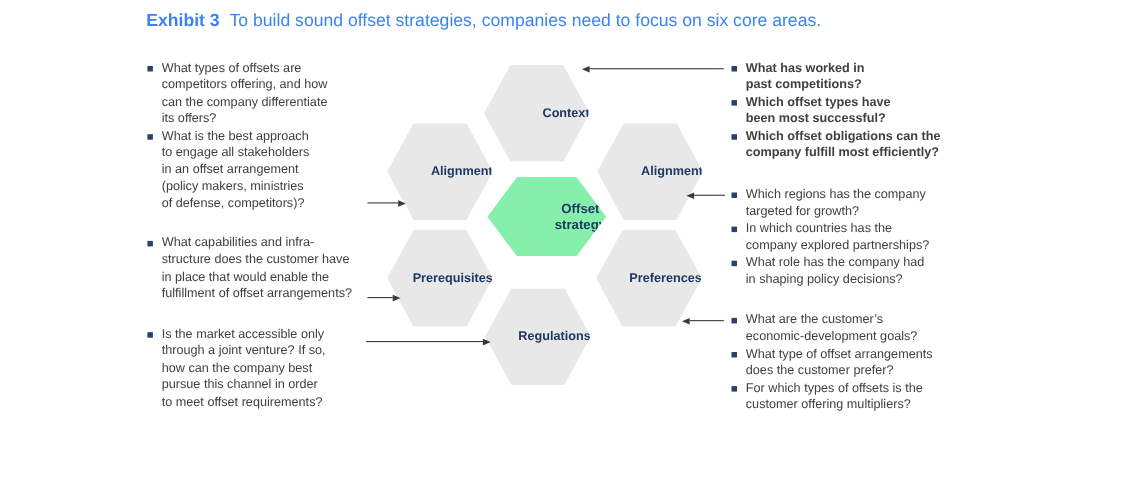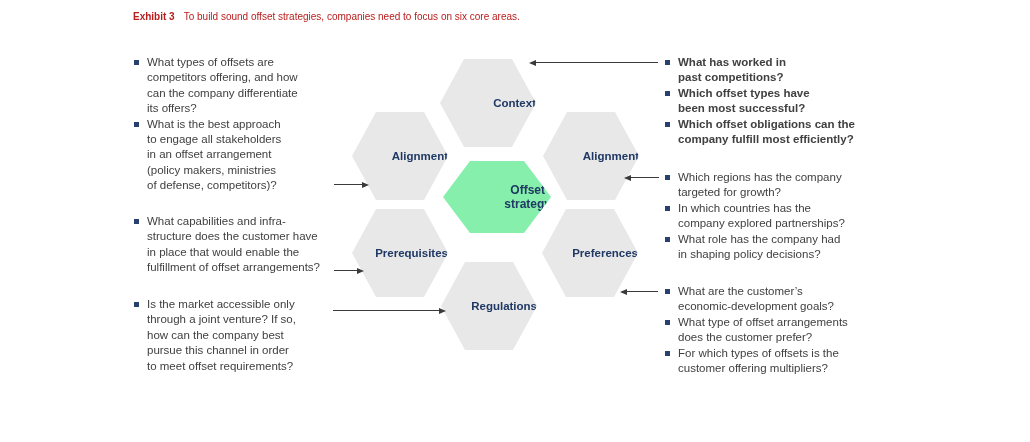--- a/index.html
+++ b/index.html
@@ -1,20 +1,20 @@
 <!DOCTYPE html>
 <html><head>
 <meta charset="utf-8">
 <style>
   html,body { margin:0; padding:0; background:#ffffff; }
   .canvas {
     position:relative; width:1030px; height:442px; background:#ffffff;
     font-family:"Liberation Sans", sans-serif; overflow:hidden;
   }
-  .title { position:absolute; left:133px; top:11px; font-size:10px; color:#b91c1c; white-space:nowrap; }
+  .title { position:absolute; left:133px; top:11px; font-size:16px; color:#3b82f6; white-space:nowrap; }
   .title-label { font-weight:bold; margin-right:9px; }
 
   .hex {
     position:absolute;
     clip-path:polygon(0% 50%, 25% 0%, 75% 0%, 100% 50%, 75% 100%, 25% 100%);
     display:flex; align-items:center; justify-content:flex-end; text-align:center;
   }
   .hex.outer  { width:96px;  height:88px; background:#e8e8e8; }
   .hex.middle { width:108px; height:72px; background:#86efac; }
   .hex-label  { color:#1f3864; font-weight:bold; font-size:11.5px; line-height:14px; white-space:pre-line; }

